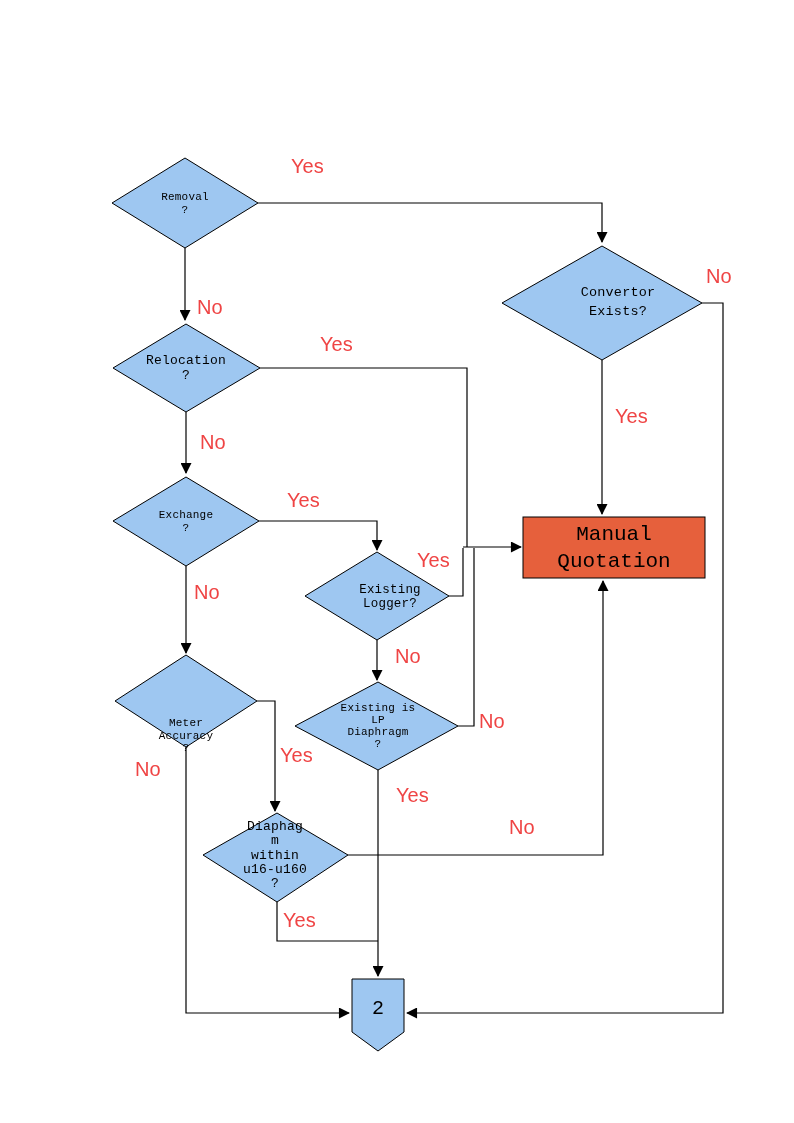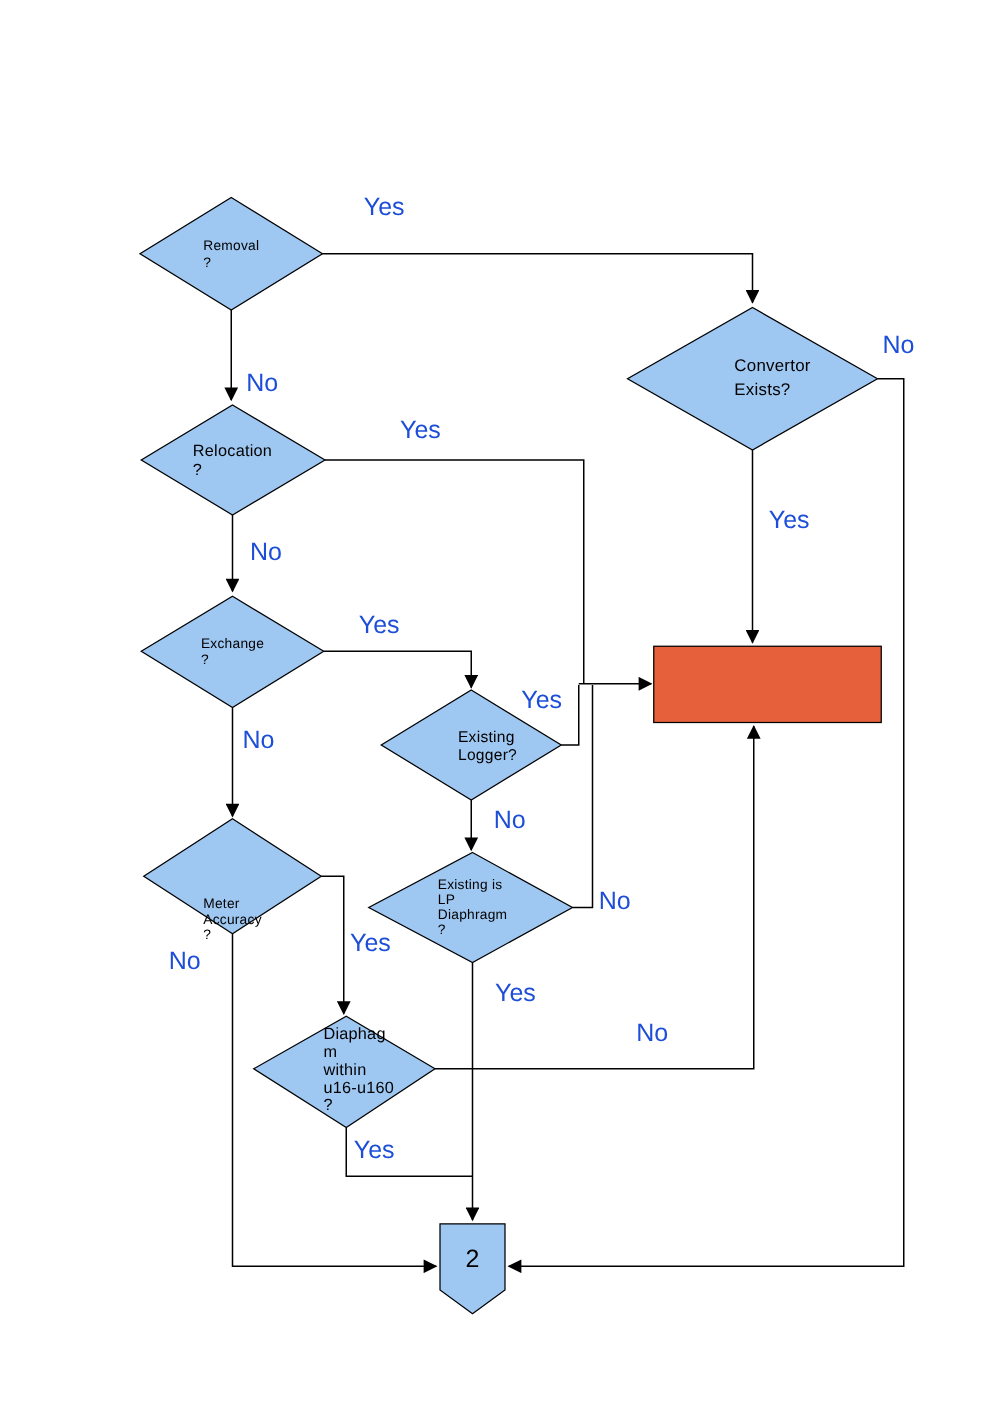--- a/index.html
+++ b/index.html
@@ -32,28 +32,30 @@
     fill: var(--highlight-fill, #E6603C);
   }
   .wire {
     fill: none;
     stroke: var(--line, #000000);
     stroke-width: 1.2;
   }
   .node-label {
     position: absolute;
     transform: translate(-50%, -50%);
+    text-align: center;
     color: #000;
     white-space: pre-line;
     line-height: 1.15;
     letter-spacing: 0.2px;
+    font-family: Liberation Mono, monospace;
   }
   .edge-label {
     position: absolute;
-    color: #1d4ed8;
+    color: #ef4444;
     font-size: 20px;
     line-height: 1;
     white-space: nowrap;
   }
   .fs10 { font-size: 13px; }
   .fs11 { font-size: 11px; }
   .fs12 { font-size: 12.5px; }
   .fs13 { font-size: 13.5px; }
   .mq-label { font-size: 21px; line-height: 1.3; letter-spacing: 0; }
   .page-label { font-size: 20px; letter-spacing: 0; }
@@ -110,25 +112,27 @@
 ?</div>
   <div class="node-label fs12" style="left:377px; top:597px;margin-left:13px;">Existing
 Logger?</div>
   <div class="node-label fs11" style="left:186px; top:701px;margin-top:35px;">Meter
 Accuracy
 ?</div>
   <div class="node-label fs11" style="left:378px; top:726px; line-height:1.1;">Existing is
 LP
 Diaphragm
 ?</div>
-  <div class="node-label fs10" style="left:287px; top:856px; line-height:1.1;">Diaphag
+  <div class="node-label fs10" style="left:275px; top:856px; line-height:1.1;">Diaphag
 m
 within
 u16-u160
 ?</div>
+  <div class="node-label mq-label" style="left:614px; top:548px;">Manual
+Quotation</div>
   <div class="node-label page-label" style="left:378px; top:1008px;">2</div>
 
   <div class="edge-label" style="left:291px; top:156px;">Yes</div>
   <div class="edge-label" style="left:197px; top:297px;">No</div>
   <div class="edge-label" style="left:320px; top:334px;">Yes</div>
   <div class="edge-label" style="left:200px; top:432px;">No</div>
   <div class="edge-label" style="left:287px; top:490px;">Yes</div>
   <div class="edge-label" style="left:194px; top:582px;">No</div>
   <div class="edge-label" style="left:417px; top:550px;">Yes</div>
   <div class="edge-label" style="left:395px; top:646px;">No</div>

